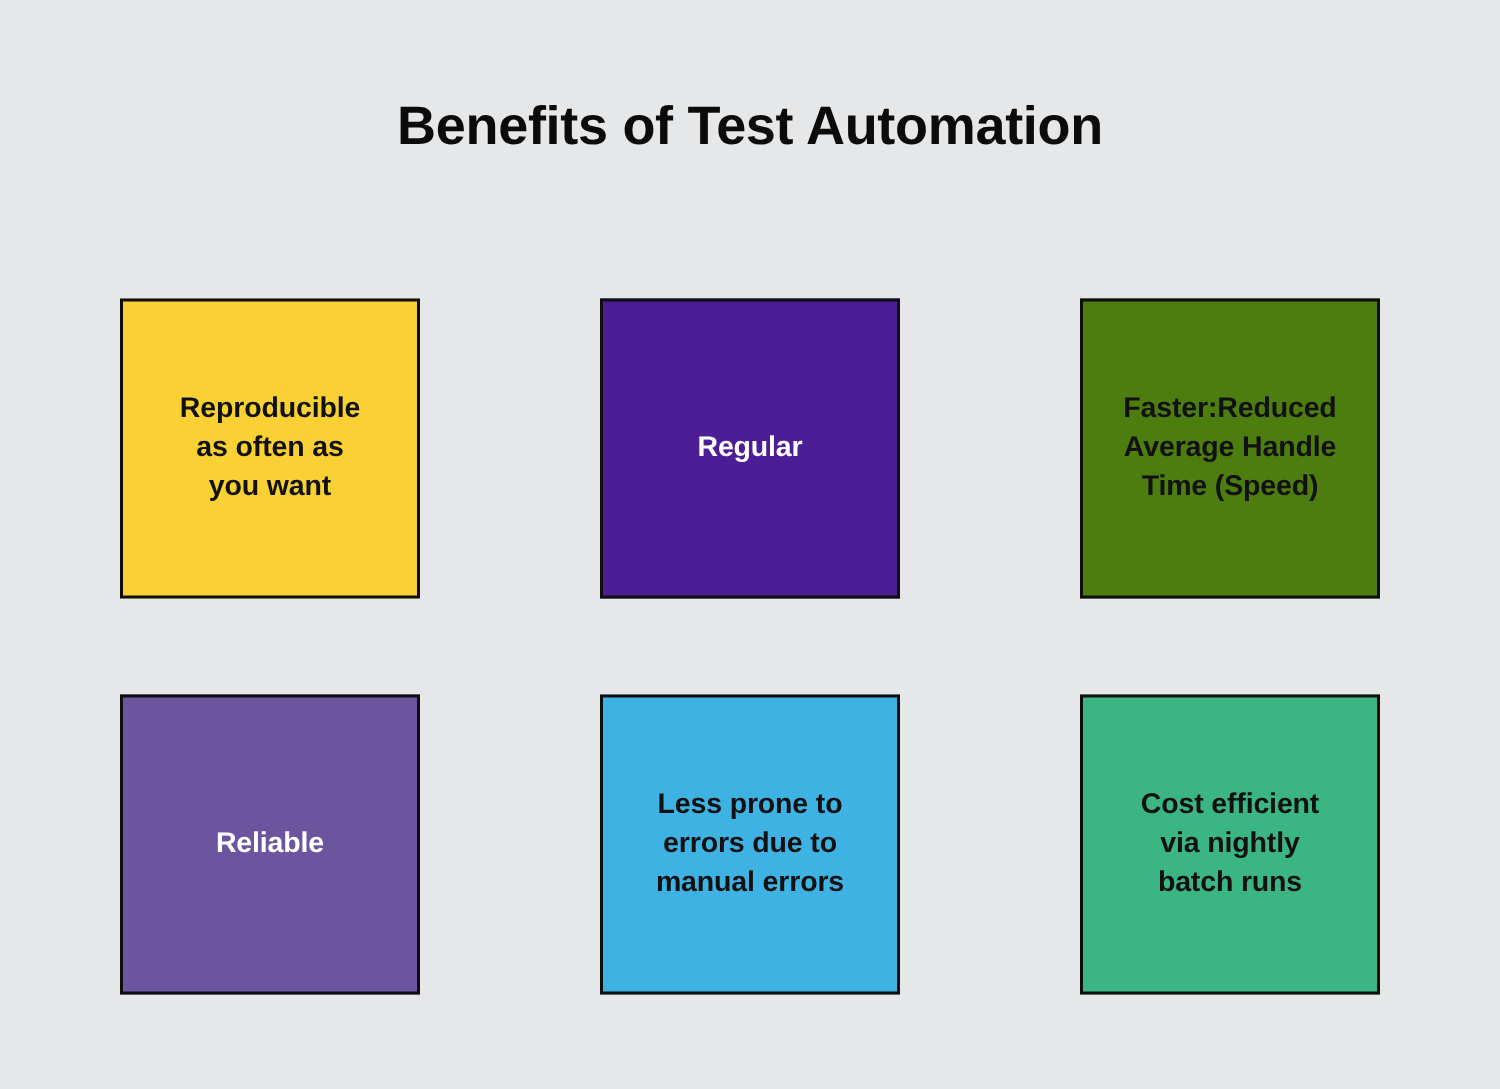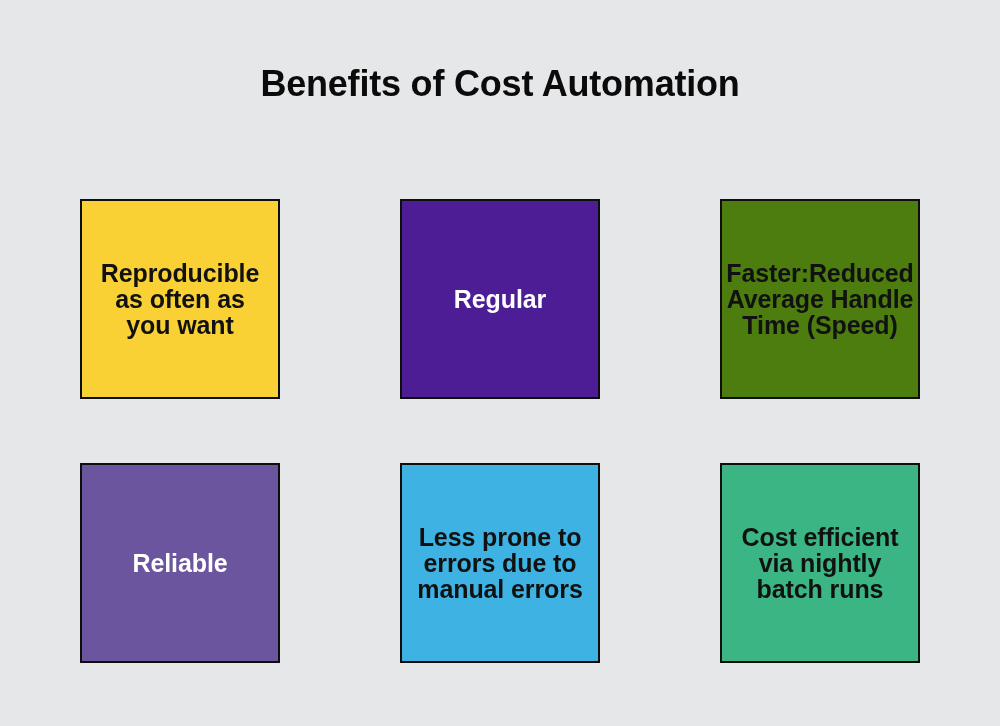--- a/index.html
+++ b/index.html
@@ -46,31 +46,31 @@
     box-sizing: border-box;
     border: 2px solid #0E0E0E;
     display: flex;
     align-items: center;
     justify-content: center;
     padding: 0 6px;
   }
 
   .benefit-card-label {
     text-align: center;
-    font-size: 25px;
+    font-size: 19px;
     font-weight: bold;
     line-height: 26px;
     letter-spacing: -0.1px;
     white-space: pre-line;
   }
 </style>
 </head>
 <body style="background-color: rgb(229, 231, 233);">
 
-<div id="page-title" style="color: rgb(11, 11, 11);">Benefits of Cost Automation</div>
+<div id="page-title" style="color: rgb(11, 11, 11);">Benefits of Test Automation</div>
 
 <div id="card-grid">
 
   <div class="benefit-card" style="background-color: rgb(249, 209, 52); border-color: rgb(14, 14, 14);">
     <span class="benefit-card-label" style="color: rgb(17, 17, 17);">Reproducible
 as often as
 you want</span>
   </div>
 
   <div class="benefit-card" style="background-color: #4c1d95; border-color: rgb(14, 14, 14);">

